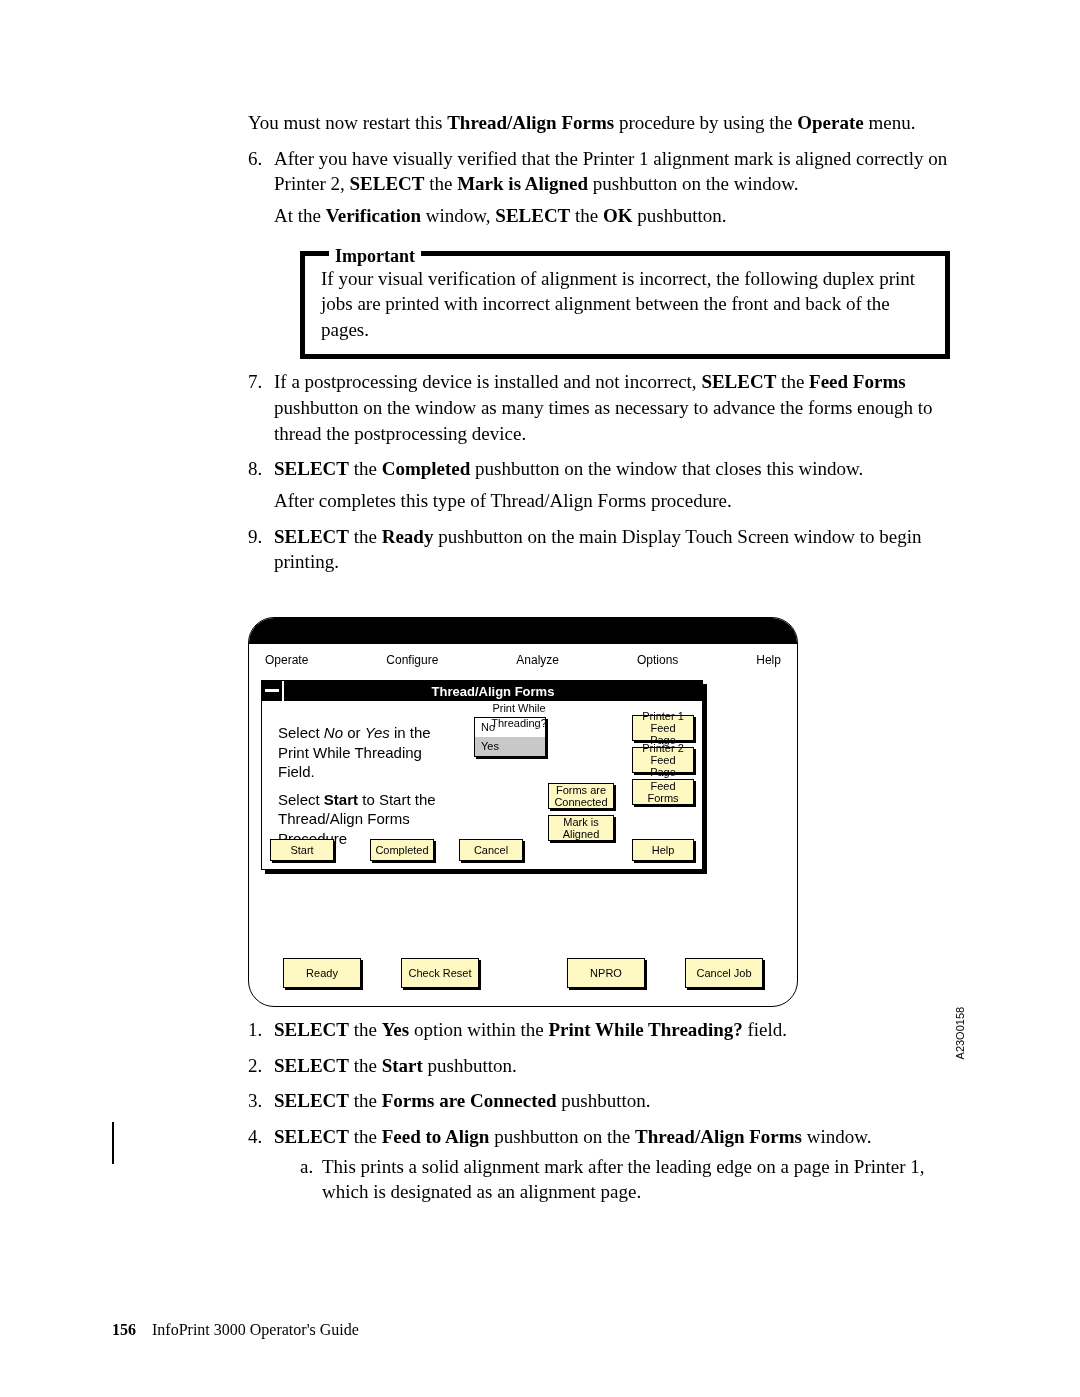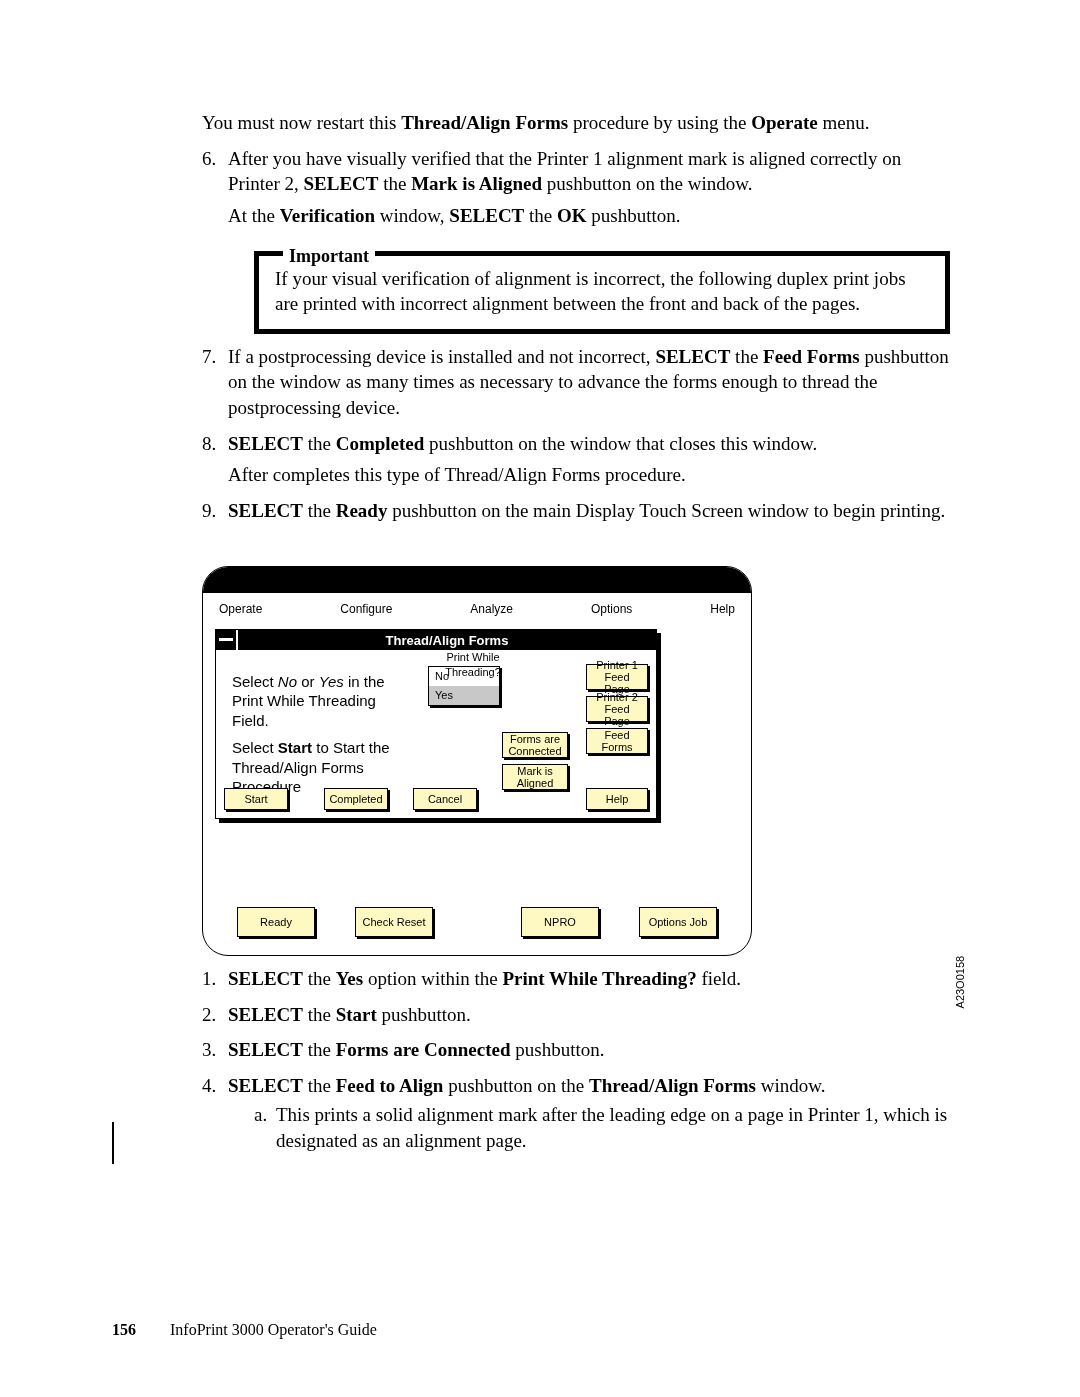--- a/index.html
+++ b/index.html
@@ -10,21 +10,21 @@
     color: #000;
     width: 1080px;
     height: 1397px;
     position: relative;
     font-size: 19px;
     line-height: 1.35;
   }
   .page {
     position: absolute;
     left: 0; top: 0; right: 0; bottom: 0;
-    padding: 110px 130px 60px 52px;
+    padding: 110px 130px 60px 98px;
   }
   .body-col {
     margin-left: 150px;
   }
   p { margin: 0 0 6px 0; }
   .bold { font-weight: bold; }
   ol.main {
     list-style: none;
     padding: 0;
     margin: 0;
@@ -72,21 +72,21 @@
     font-weight: bold;
     font-size: 22px;
     margin: 18px 0 6px -18px;
   }
   .footer {
     position: absolute;
     bottom: 56px;
     left: 112px;
     font-size: 16px;
   }
-  .footer .pg { font-weight: bold; margin-right: 30px; }
+  .footer .pg { font-weight: bold; margin-right: 12px; }
   .change-bar {
     position: absolute;
     left: 112px;
     width: 2px;
     background: #000;
   }
   
   .figure-wrap {
     margin: 42px 0 0 0;
     position: relative;
@@ -337,21 +337,21 @@
             </div>
           </div>
         </div>
         <div class="footer-btns">
           <div class="group">
             <div class="btn">Ready</div>
             <div class="btn">Check Reset</div>
           </div>
           <div class="group">
             <div class="btn">NPRO</div>
-            <div class="btn">Options Job</div>
+            <div class="btn">Cancel Job</div>
           </div>
         </div>
       </div>
       <div class="fig-id">A23O0158</div>
     </div>
 
     <ol class="main">
       <li>
         <span class="num">1.</span>
         <span class="bold">SELECT</span><span> the </span><span class="bold">Yes</span><span> option within the </span><span class="bold">Print While Threading?</span><span> field.</span>

